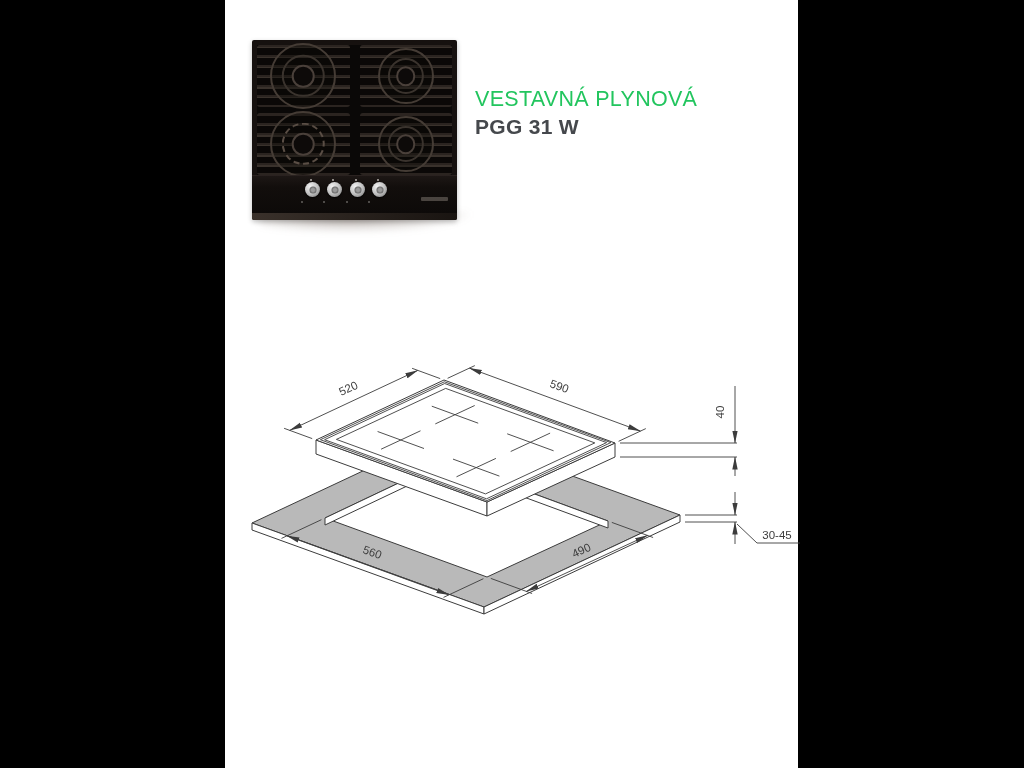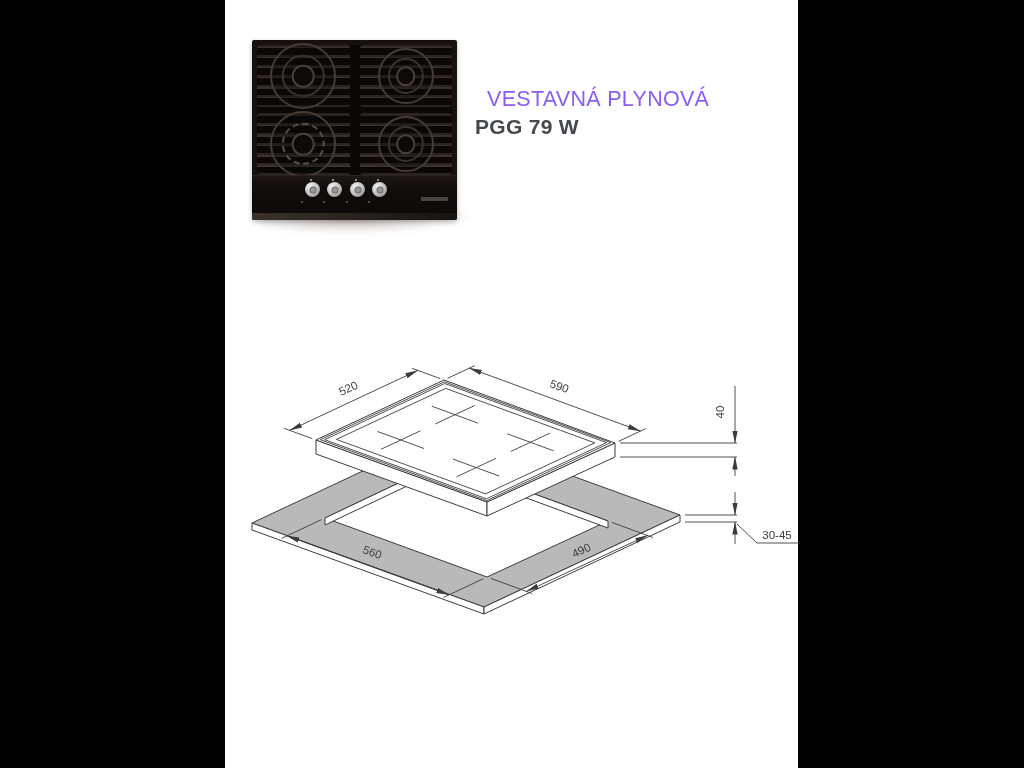--- a/index.html
+++ b/index.html
@@ -40,21 +40,21 @@
           background:radial-gradient(circle,#9a9a9a 30%,#3c3c3c 100%); }
   .dot { position:absolute; width:2px; height:2px; border-radius:50%; background:#cfcac5; opacity:.85; }
   .dot.b { opacity:.45; }
   .brand-mark { position:absolute; right:9px; bottom:12px; width:27px; height:4px;
                 background:#7b736c; opacity:.55; border-radius:1px; filter:blur(.4px); }
   .hob-edge { position:absolute; left:0; right:0; bottom:0; height:7px; border-radius:0 0 2px 2px;
               background:linear-gradient(90deg,#3a312b, #221c18 70%, #191411); }
 
   
   .heading { position:absolute; left:475px; top:86px; width:300px; }
-  .title-line { font-size:21.5px; line-height:27px; letter-spacing:.3px; color:#8b5cf6; font-weight:normal;margin-left:12px; }
+  .title-line { font-size:21.5px; line-height:27px; letter-spacing:.3px; color:#22c55e; font-weight:normal; }
   .model { font-size:21px; line-height:28px; color:#45484c; font-weight:bold; letter-spacing:.3px; }
 
   
   svg.drawing { position:absolute; left:0; top:0; }
   .thin{ fill:none; stroke:#3c3c3c; stroke-width:.9; }
   .wht { fill:#ffffff; stroke:#3c3c3c; stroke-width:1; stroke-linejoin:round; }
   .gry { fill:#b9b9b9; stroke:#3c3c3c; stroke-width:1; fill-rule:evenodd; stroke-linejoin:round; }
   .dimtxt { font-family:"Liberation Sans",sans-serif; font-size:11.5px; fill:#3c3c3c; text-anchor:middle; }
 </style>
 </head>
@@ -95,21 +95,21 @@
         <span class="dot" style="left:125px; top:3px"></span>
         <span class="dot b" style="left:116px; top:25px"></span>
         <div class="brand-mark"></div>
       </div>
       <div class="hob-edge"></div>
     </div>
   </div>
 
   <div class="heading">
     <div class="title-line">VESTAVNÁ PLYNOVÁ</div>
-    <div class="model">PGG 79 W</div>
+    <div class="model">PGG 31 W</div>
   </div>
 
   <svg class="drawing" width="1024" height="768" viewBox="0 0 1024 768">
     <defs>
       <marker id="arr" markerWidth="13" markerHeight="8" refX="12.5" refY="4" orient="auto-start-reverse" markerUnits="userSpaceOnUse">
         <path d="M0,1.3 L13,4 L0,6.7 Z" fill="#3c3c3c"></path>
       </marker>
     </defs>
 
     <g>

